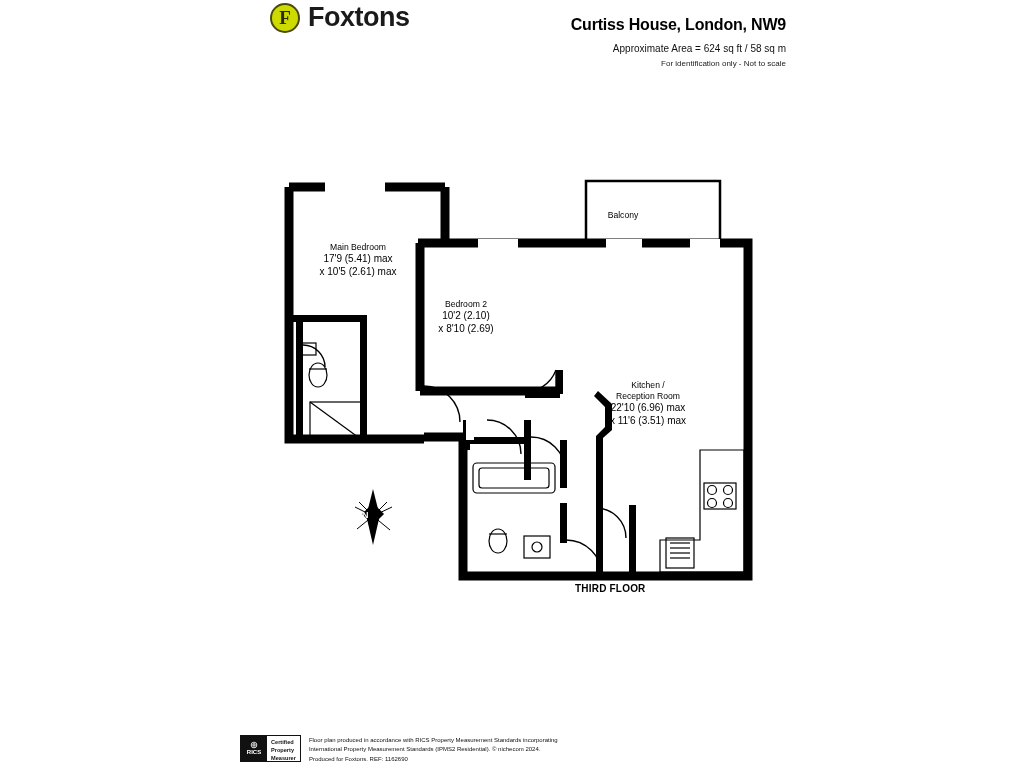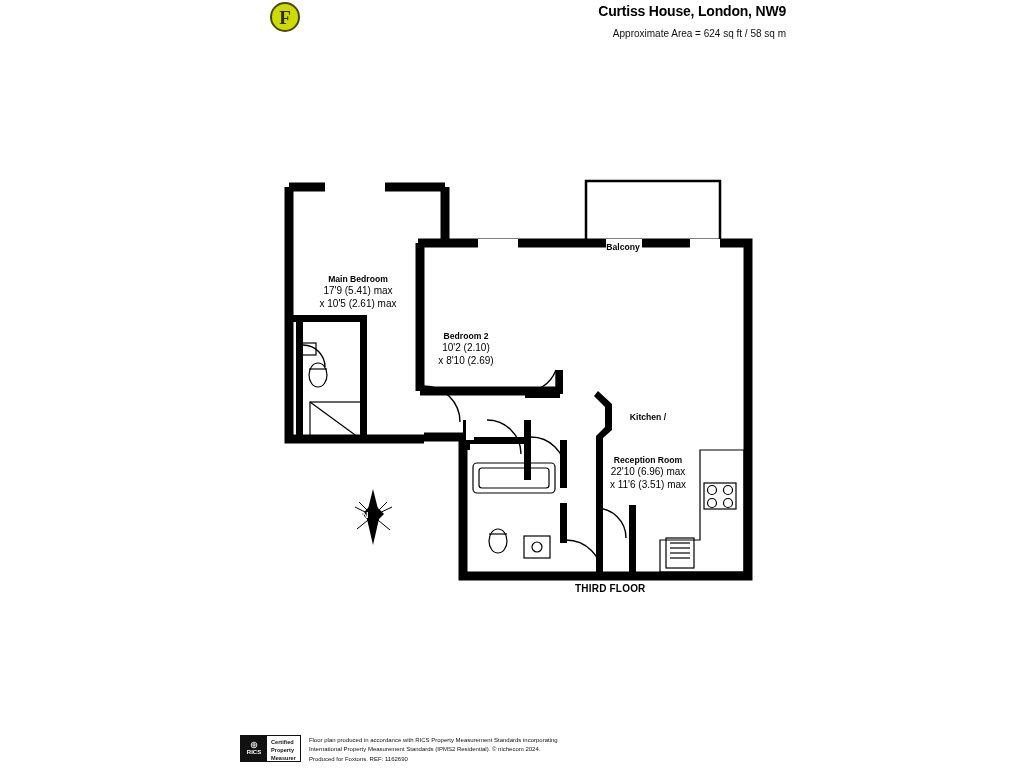--- a/index.html
+++ b/index.html
@@ -52,24 +52,24 @@
   }
 
   .title-block {
     position: absolute;
     right: 238px;
     top: 0px;
     text-align: right;
     width: 420px;
   }
   .plan-title {
-    font-size: 14px;
+    font-size: 16px;
     font-weight: bold;
     letter-spacing: -0.2px;
-    margin-top: 3px;
+    margin-top: 16px;
   }
   .plan-area {
     font-size: 10px;
     margin-top: 9px;
     color: #111;
   }
   .plan-note {
     font-size: 8px;
     margin-top: 5px;
     color: #222;
@@ -87,23 +87,22 @@
   
   .room-label {
     position: absolute;
     text-align: center;
     font-size: 8.5px;
     line-height: 1.28;
     color: #000;
     white-space: nowrap;
   }
   .room-label .rl-name {
-    font-weight: bold;
+    font-weight: normal;
     font-size: 8.6px;
-    margin-top: 32px;
   }
   .room-label .rl-dim {
     font-size: 10px;
   }
 
   .floor-caption {
     position: absolute;
     left: 575px;
     top: 583px;
     font-size: 10px;
@@ -177,25 +176,27 @@
     padding-top: 1px;
   }
 </style>
 </head>
 <body>
 
 <div class="brand">
   <div class="brand-mark">
     <span>F</span>
   </div>
+  <div class="brand-name">Foxtons</div>
 </div>
 
 <div class="title-block">
   <div class="plan-title">Curtiss House, London, NW9</div>
   <div class="plan-area">Approximate Area = 624 sq ft / 58 sq m</div>
+  <div class="plan-note">For identification only - Not to scale</div>
 </div>
 
 <svg id="plan-canvas" viewBox="0 0 1024 768">
 
   <g>
     <rect x="285" y="183" width="160" height="260" fill="#ffffff"></rect>
     <rect x="418" y="246" width="180" height="145" fill="#ffffff"></rect>
     <rect x="585" y="180" width="135" height="65" fill="#ffffff"></rect>
     <rect x="598" y="246" width="150" height="330" fill="#ffffff"></rect>
     <rect x="463" y="440" width="140" height="140" fill="#ffffff"></rect>

